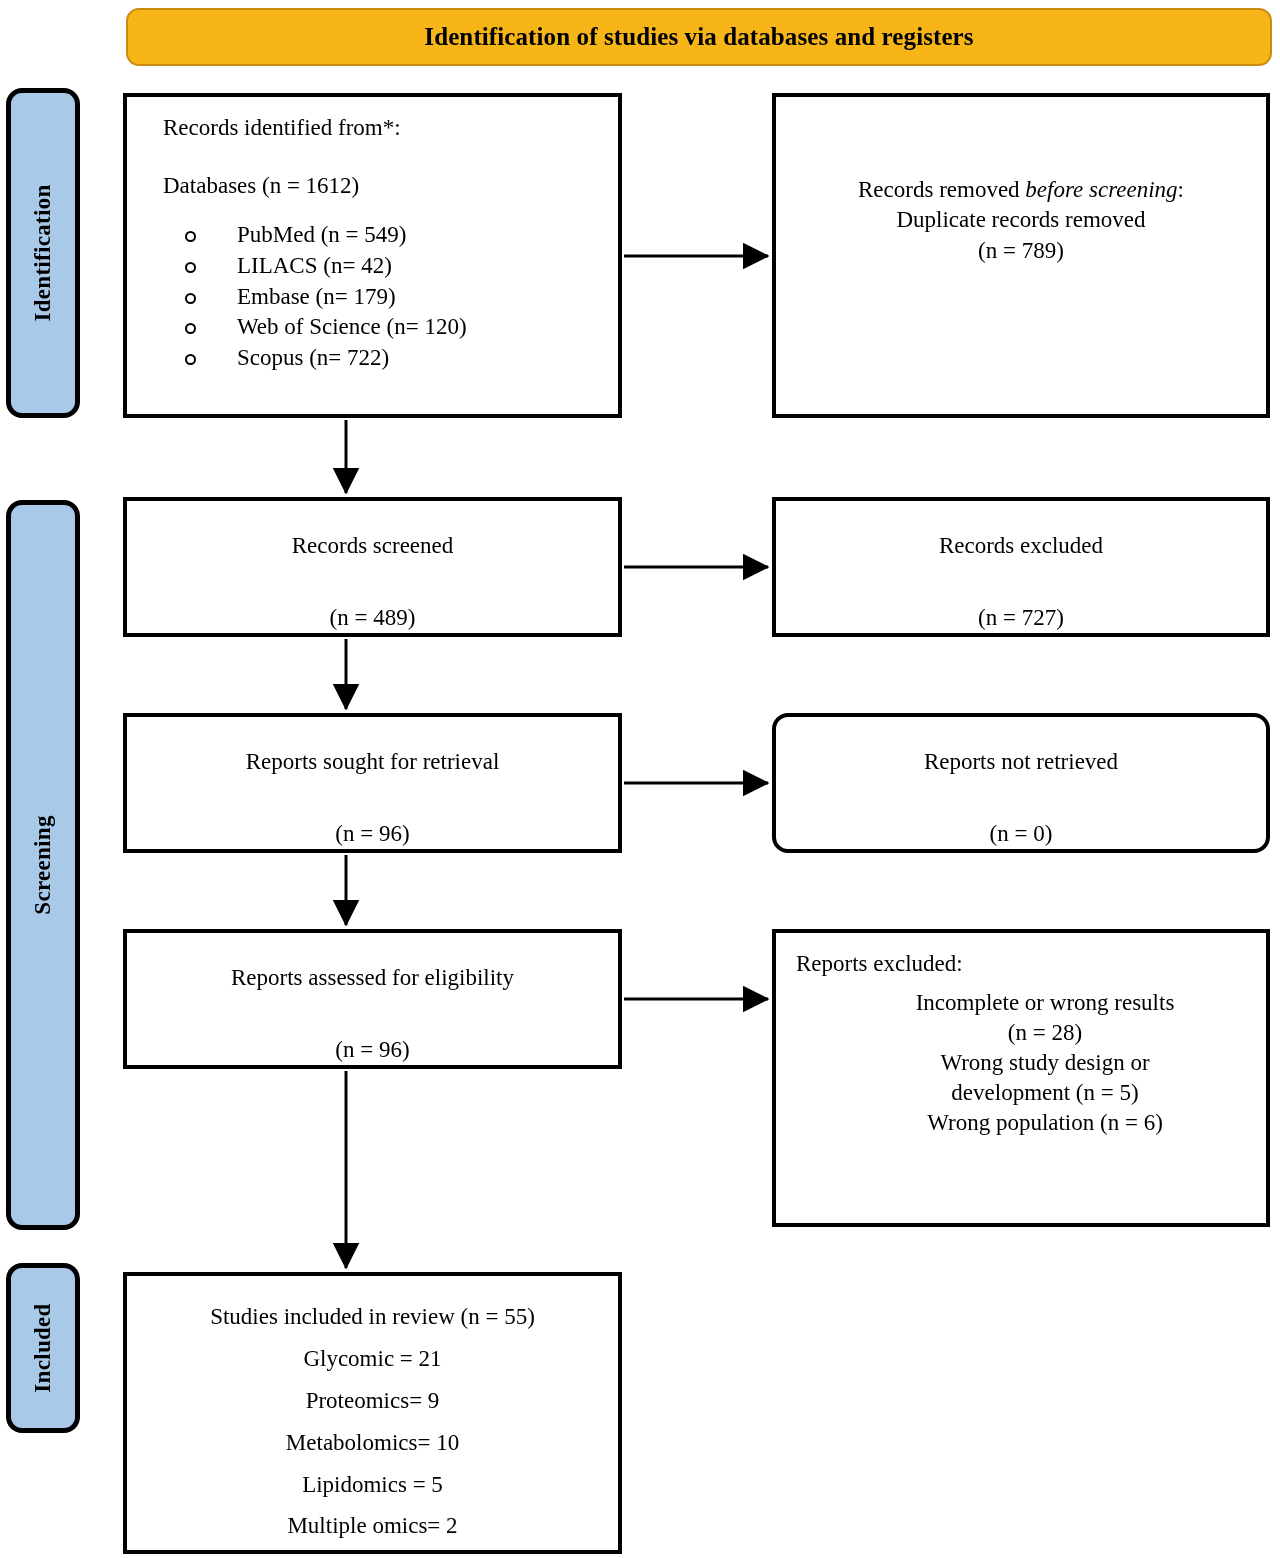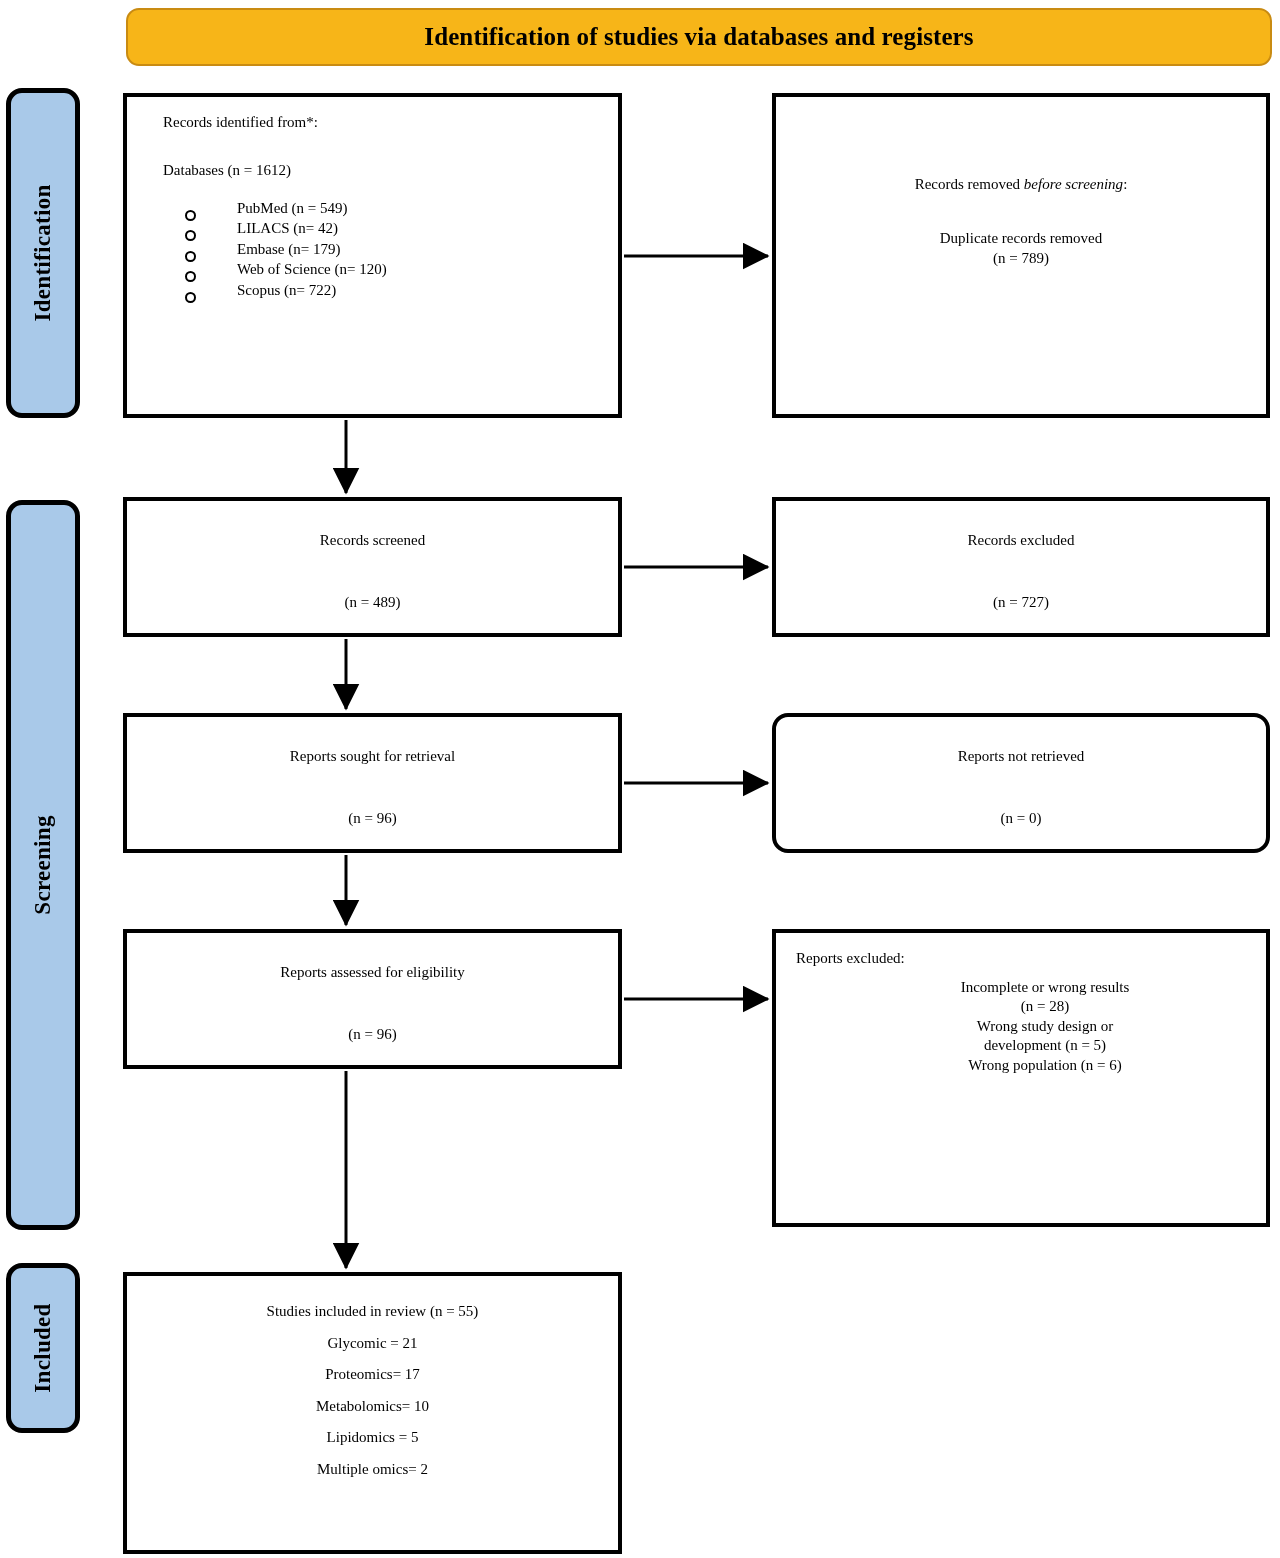--- a/index.html
+++ b/index.html
@@ -62,21 +62,21 @@
   #stage-identification { top: 88px; height: 330px; }
   #stage-screening      { top: 500px; height: 730px; }
   #stage-included       { top: 1263px; height: 170px; }
 
   
   .box {
     position: absolute;
     background: #ffffff;
     border: 4px solid #000000;
     box-sizing: border-box;
-    font-size: 15px;
+    font-size: 23px;
     line-height: 1.32;
   }
   .box-inner {
     padding: 14px 18px;
     height: 100%;
     box-sizing: border-box;
   }
   .center { text-align: center; }
   .left   { text-align: left; }
   .ital   { font-style: italic; }
@@ -101,21 +101,21 @@
     top: 11px;
     width: 11px;
     height: 11px;
     border: 2px solid #000;
     border-radius: 50%;
     box-sizing: border-box;
   }
 
   #box-removed    { left: 772px; top: 93px; width: 498px; height: 325px; }
   #box-removed .hdr  { margin-top: 64px; }
-  #box-removed .body { margin-top: 34px; }
+  #box-removed .body { }
 
   #box-screened   { left: 123px; top: 497px; width: 499px; height: 140px; }
   #box-excluded   { left: 772px; top: 497px; width: 498px; height: 140px; }
   #box-sought     { left: 123px; top: 713px; width: 499px; height: 140px; }
   #box-notret     { left: 772px; top: 713px; width: 498px; height: 140px; border-radius: 16px; }
   #box-assessed   { left: 123px; top: 929px; width: 499px; height: 140px; }
   #box-repexcl    { left: 772px; top: 929px; width: 498px; height: 298px; }
   #box-included   { left: 123px; top: 1272px; width: 499px; height: 282px; }
 
   .two-line .t1 { margin-top: 16px; }
@@ -250,21 +250,21 @@
         <div>Wrong population (n = 6)</div>
       </div>
     </div>
   </div>
 
   <div class="box" id="box-included">
     <div class="box-inner center">
       <div class="inc-lines">
         <div>Studies included in review (n = 55)</div>
         <div>Glycomic = 21</div>
-        <div>Proteomics= 17</div>
+        <div>Proteomics= 9</div>
         <div>Metabolomics= 10</div>
         <div>Lipidomics = 5</div>
         <div>Multiple omics= 2</div>
       </div>
     </div>
   </div>
 
 </div>
 
 </body></html>

